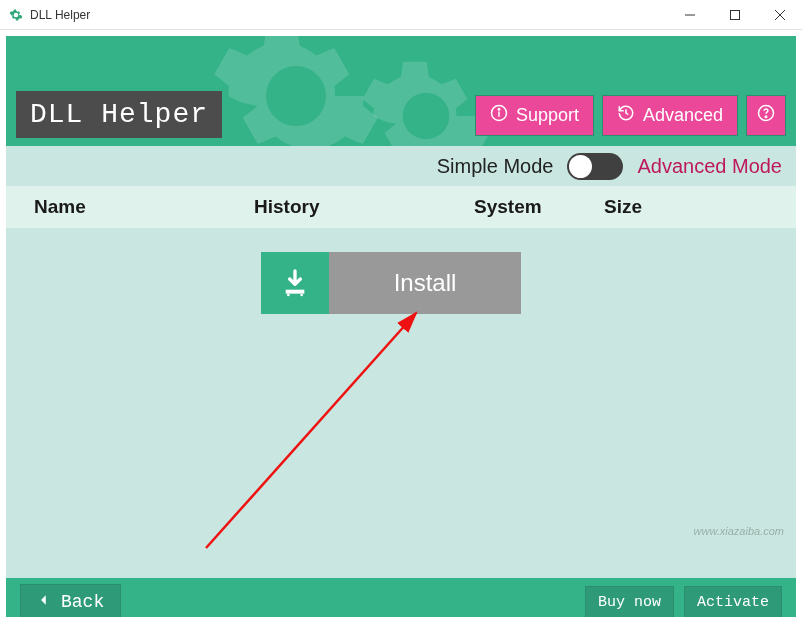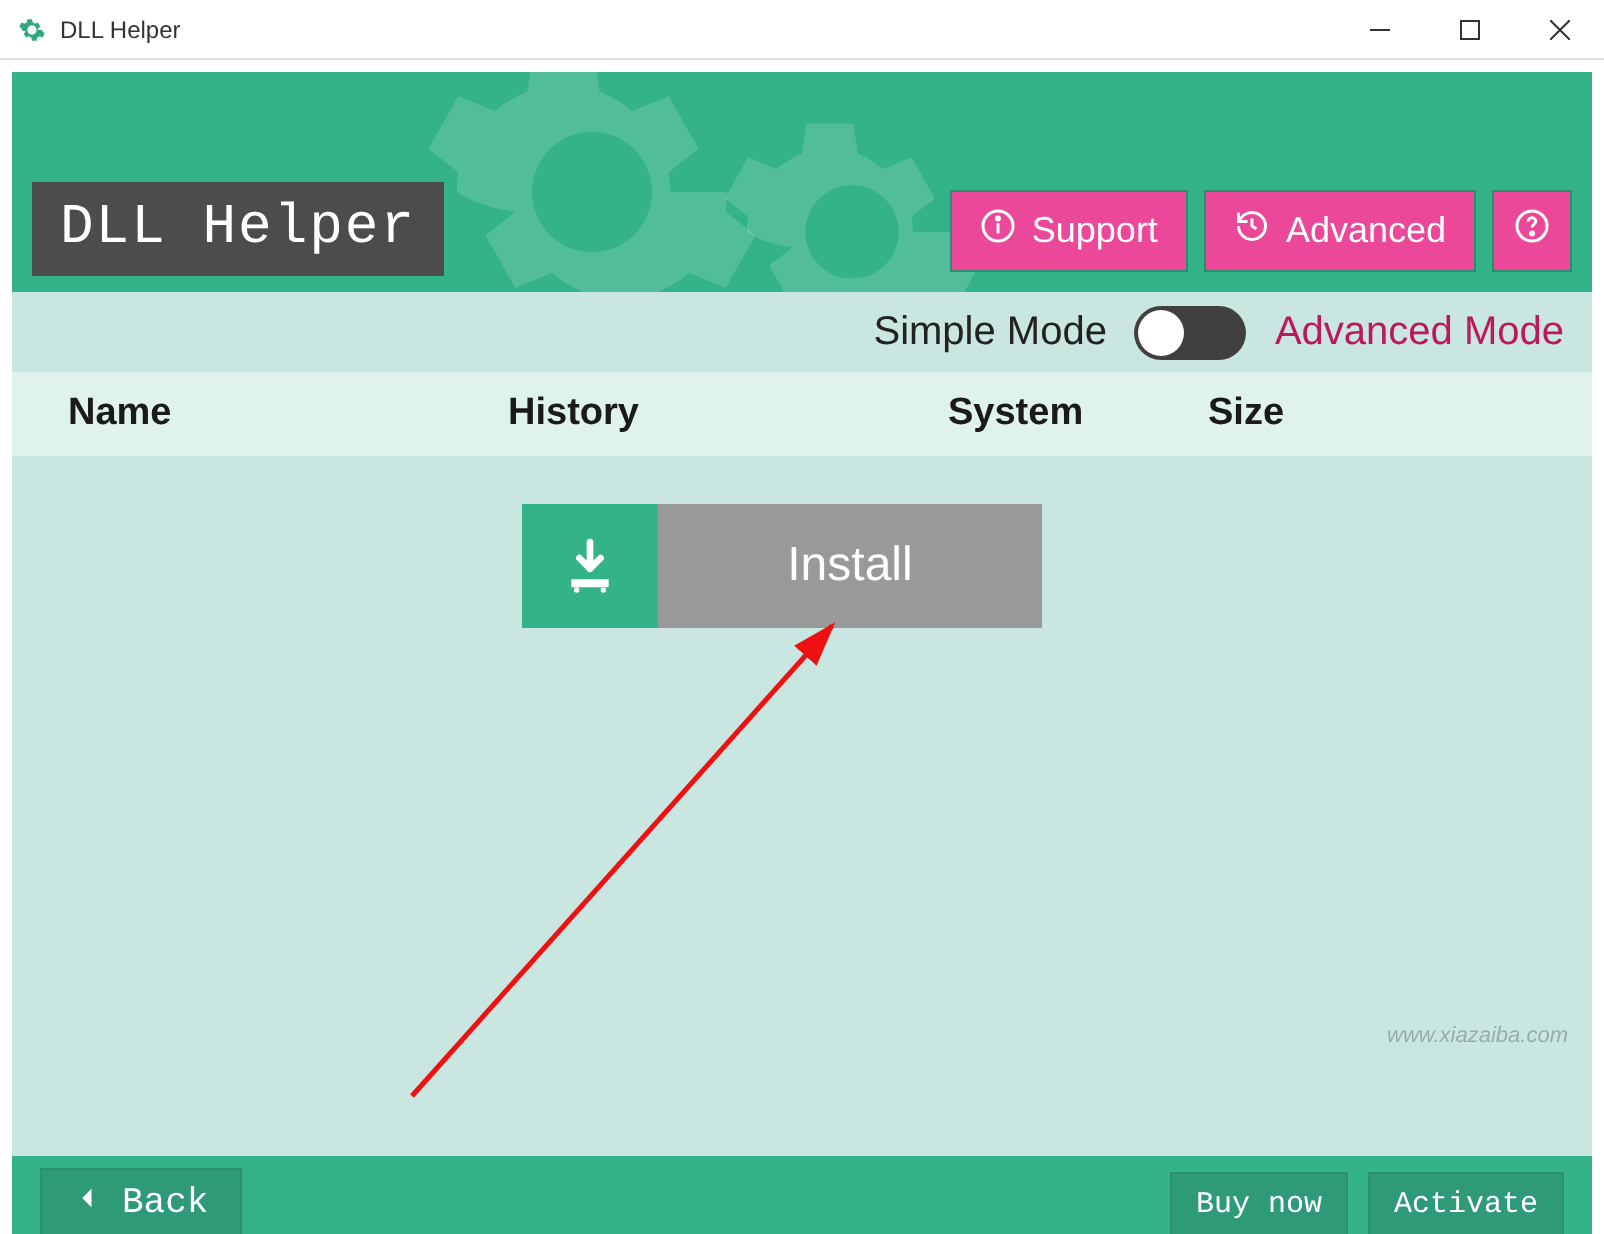--- a/index.html
+++ b/index.html
@@ -164,21 +164,21 @@
   font-size: 18px;
   display: flex; align-items: center;
   gap: 10px;
   cursor: pointer;
   font-family: "Courier New", monospace;
 }
 .fspacer { flex: 1; }
 .fsmall { font-size: 15px; padding: 7px 12px; margin-left: 10px; }
 .watermark {
   position: absolute;
-  right: 12px; bottom: 54px;
+  right: 12px; bottom: 41px;
   font-size: 11px;
   color: rgba(60,60,60,0.35);
   font-style: italic;
   pointer-events: none;
 }
 </style>
 </head>
 <body>
 
 <div class="titlebar">

